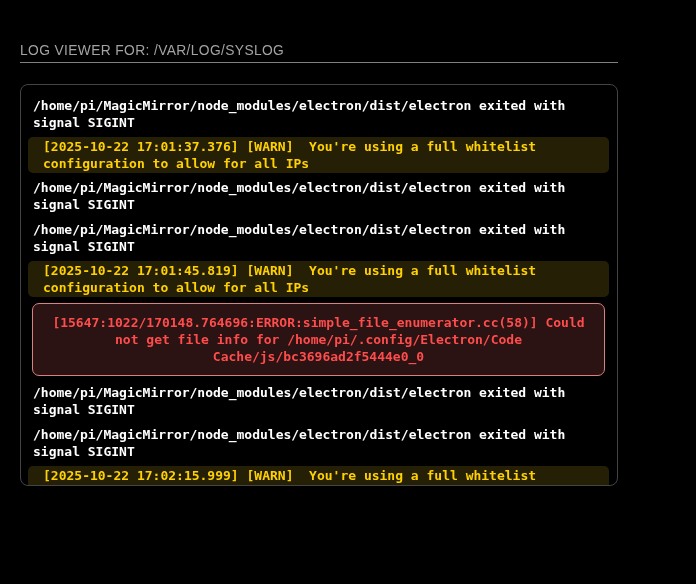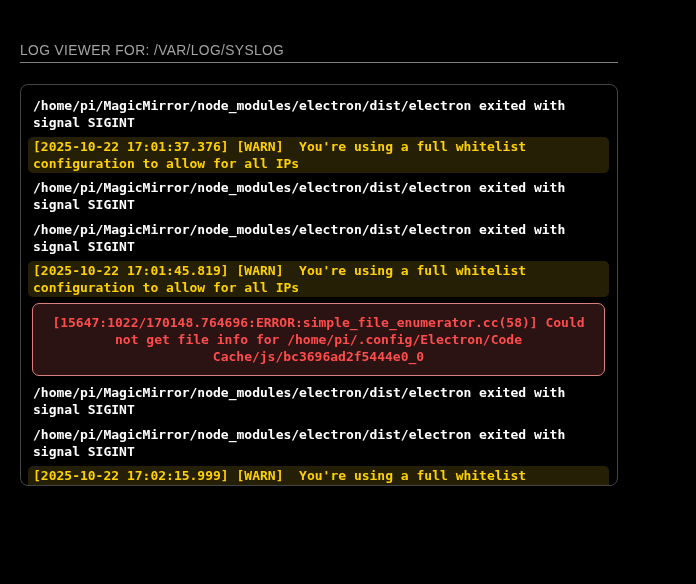--- a/index.html
+++ b/index.html
@@ -61,21 +61,21 @@
     margin: 4px 0;
   }
   .entry.info {
     color: var(--info-text, #ffffff);
     padding: 2px 5px;
   }
   .entry.warn {
     color: var(--warn-text, #ffd104);
     background: var(--warn-bg, #252005);
     border-radius: 5px;
-    padding: 1px 5px;
+    padding: 1px 15px;
   }
   .entry.error {
     color: var(--error-text, #ff4c4c);
     background: var(--error-bg, #2b1313);
     border: 1px solid var(--error-border, #db8080);
     border-radius: 7px;
     text-align: center;
     padding: 10px 13px;
     margin: 6px 4px;
   }

